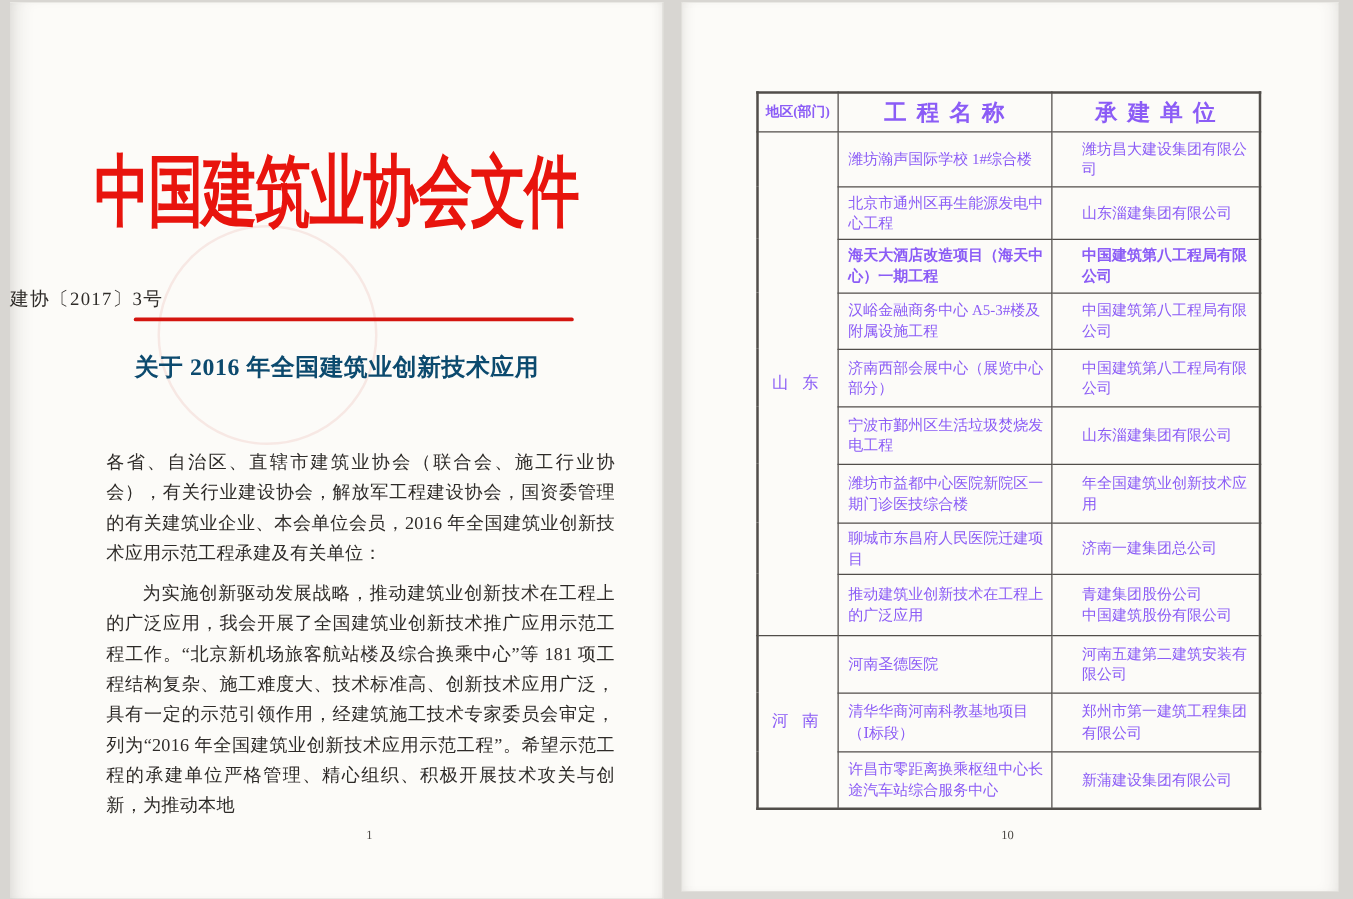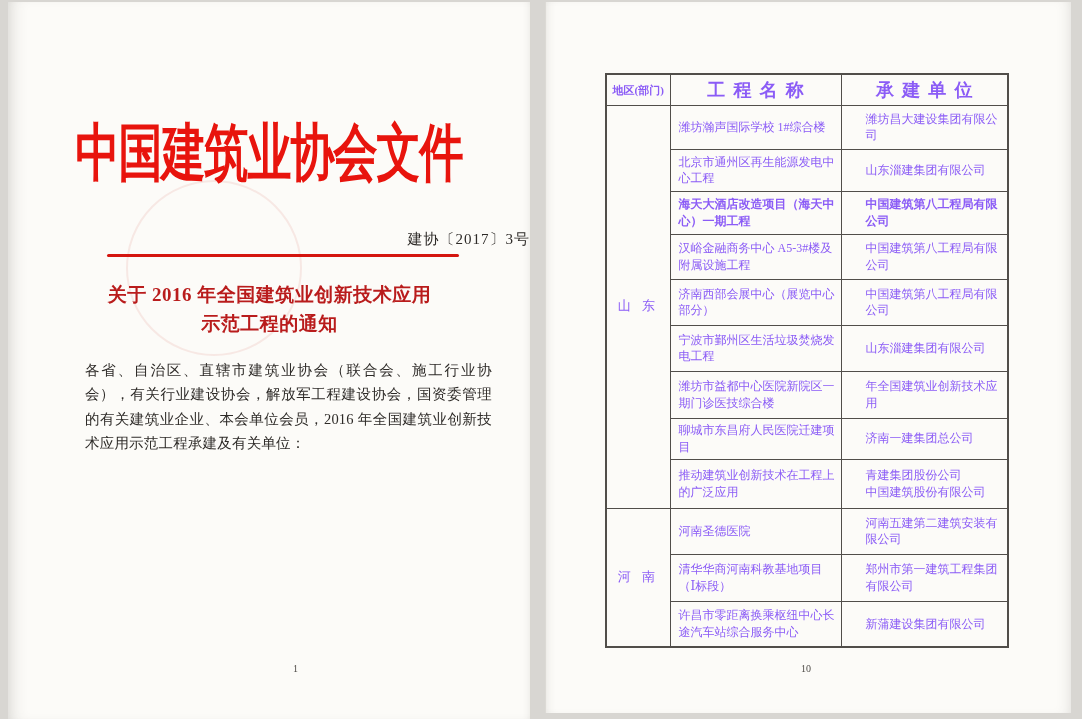--- a/index.html
+++ b/index.html
@@ -28,29 +28,29 @@
   .doc-title{
     position:absolute;top:110px;left:0;width:100%;
     text-align:center;
     font-size:44px;font-weight:bold;
     letter-spacing:-1px;
     transform:scaleY(1.42);transform-origin:top center;
     white-space:nowrap;
   }
   .doc-number{
     position:absolute;top:228px;left:0;width:100%;
-    text-align:right;font-size:15px;color:#2e2b28;letter-spacing:1px;
+    text-align:left;font-size:15px;color:#2e2b28;letter-spacing:1px;
   }
   .red-rule{
     position:absolute;top:252px;left:99px;width:352px;height:3px;
     border-radius:2px;
   }
   .subject{
     position:absolute;top:278px;left:40px;width:443px;
-    text-align:center;font-size:19px;font-weight:bold;color:#b91c1c;
+    text-align:center;font-size:19px;font-weight:bold;color:#0c4a6e;
     line-height:29px;letter-spacing:.5px;
   }
   .body-text{
     position:absolute;top:356px;left:77px;width:407px;
     font-size:14.5px;color:#2e2b28;line-height:24.3px;
     text-align:justify;letter-spacing:.2px;
   }
   .body-text p{margin:0;}
   .body-text .para{margin-top:8px;text-indent:2em;}
   .seal-ghost{
@@ -92,24 +92,24 @@
 
 <div>
 
   <div class="page page-left">
     <div class="seal-ghost"></div>
     <div class="doc-title" style="color: rgb(232, 20, 13);">中国建筑业协会文件</div>
     <div class="doc-number">建协〔2017〕3号</div>
     <div class="red-rule" style="background: rgb(212, 21, 15);"></div>
     <div class="subject">
       <div>关于 2016 年全国建筑业创新技术应用</div>
-      <div>示范工程的通知</div>
     </div>
     <div class="body-text">
       <p class="salutation">各省、自治区、直辖市建筑业协会（联合会、施工行业协会），有关行业建设协会，解放军工程建设协会，国资委管理的有关建筑业企业、本会单位会员，2016 年全国建筑业创新技术应用示范工程承建及有关单位：</p>
+      <p class="para">为实施创新驱动发展战略，推动建筑业创新技术在工程上的广泛应用，我会开展了全国建筑业创新技术推广应用示范工程工作。“北京新机场旅客航站楼及综合换乘中心”等 181 项工程结构复杂、施工难度大、技术标准高、创新技术应用广泛，具有一定的示范引领作用，经建筑施工技术专家委员会审定，列为“2016 年全国建筑业创新技术应用示范工程”。希望示范工程的承建单位严格管理、精心组织、积极开展技术攻关与创新，为推动本地</p>
     </div>
     <div class="page-num page-num-left">1</div>
   </div>
 
   <div class="page page-right">
     <table class="award-table">
       <colgroup>
         <col class="c-region">
           <col class="c-project">
           <col class="c-contractor">

